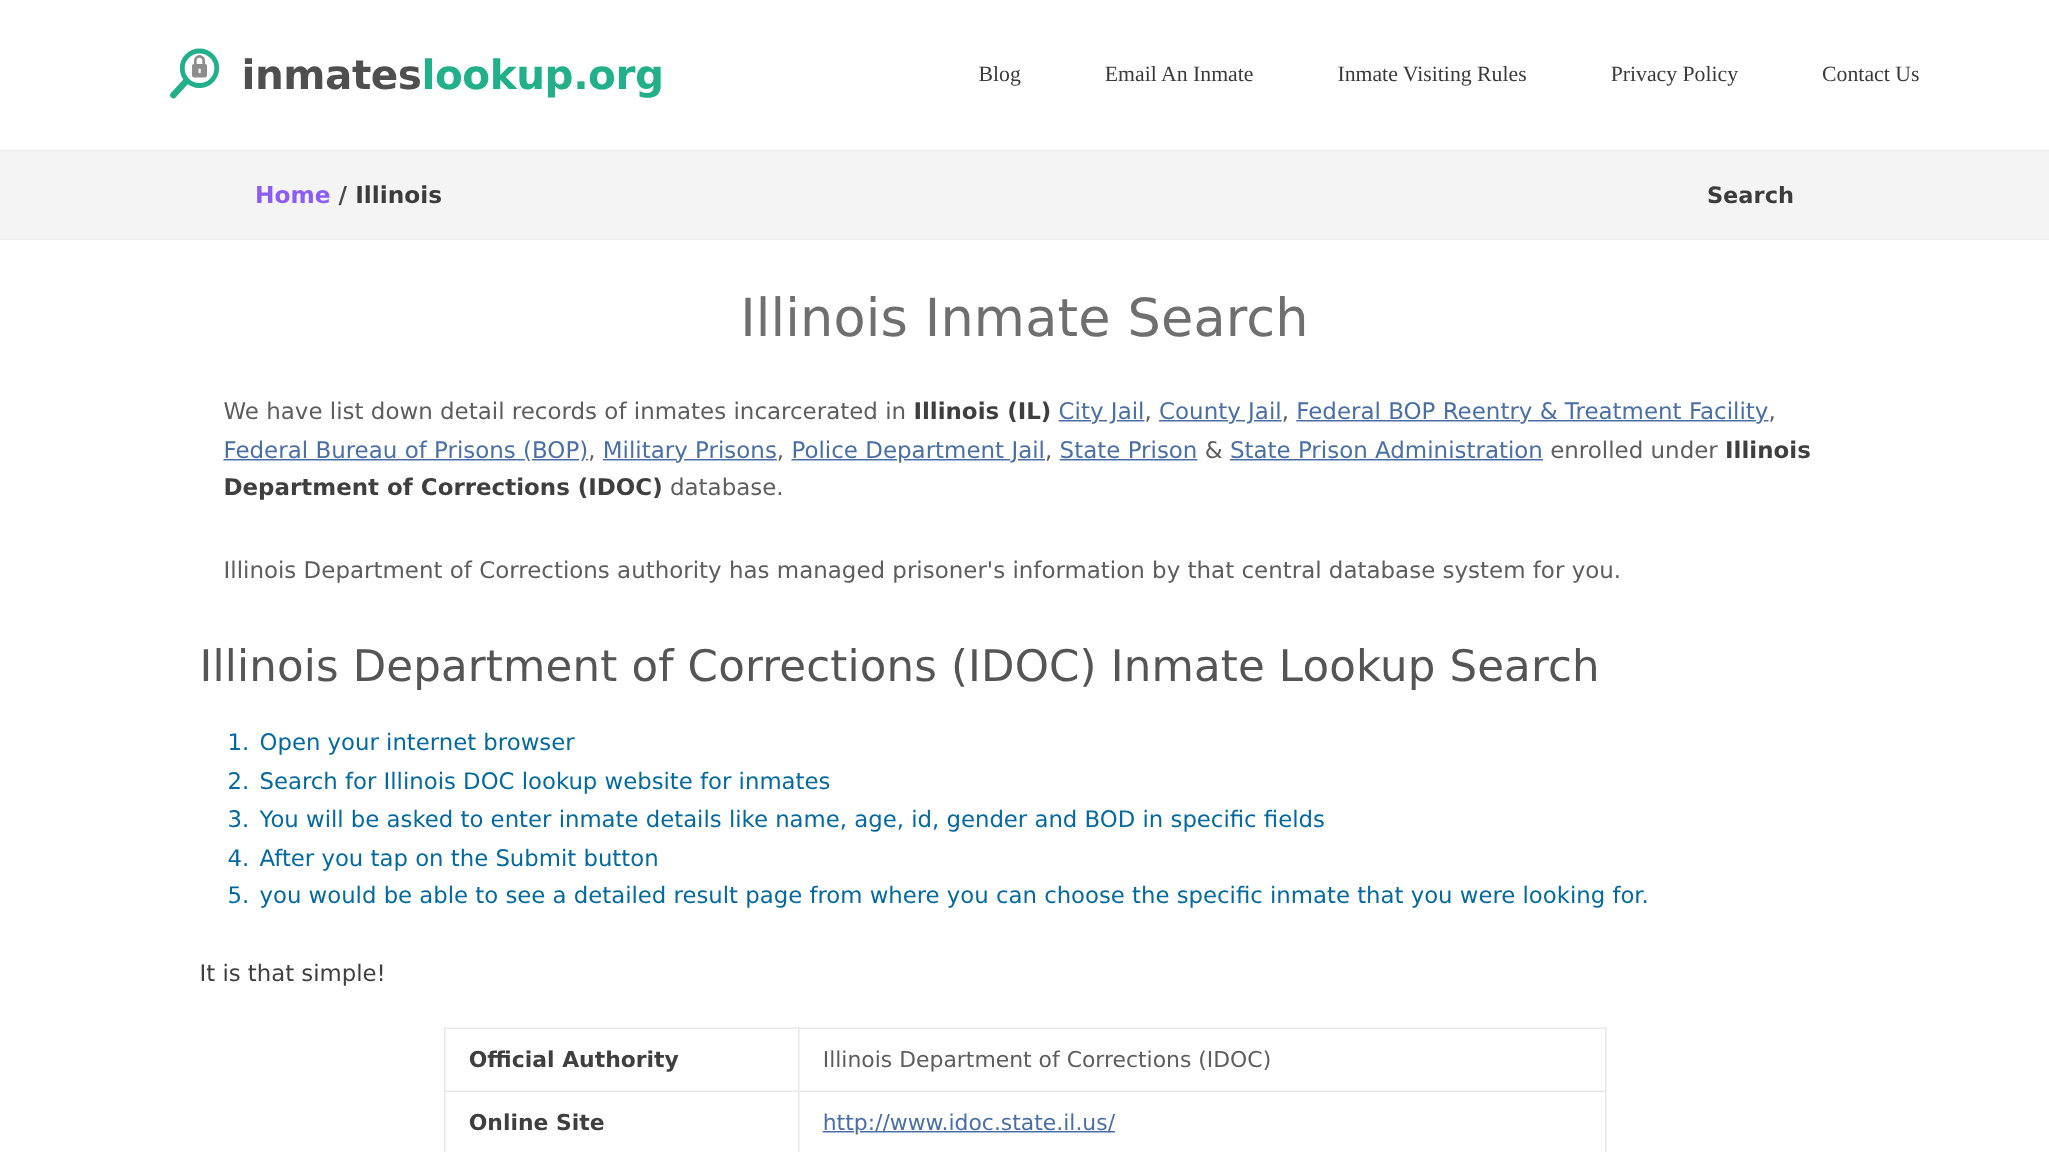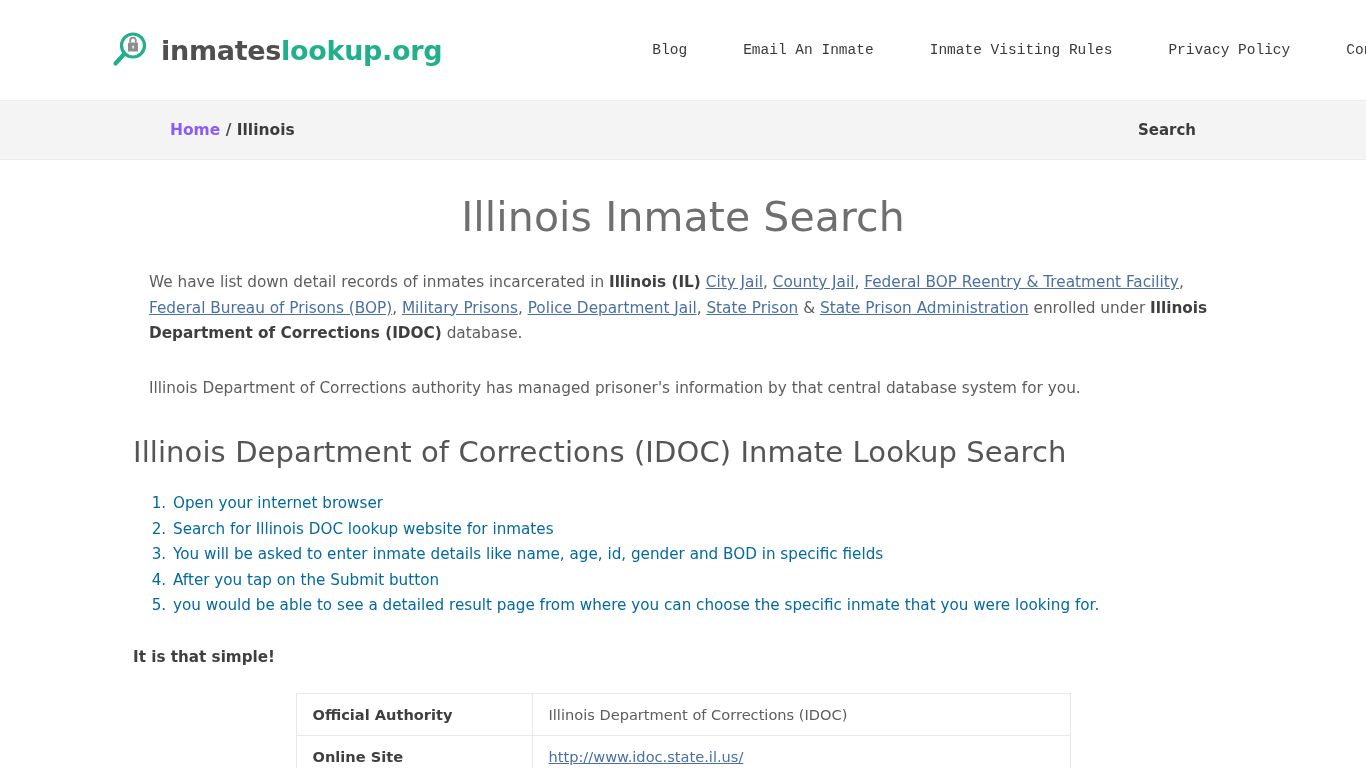--- a/index.html
+++ b/index.html
@@ -43,21 +43,21 @@
     align-items: center;
     gap: 0px;
     margin-left: 210px;
   }
   .nav-link {
     font-size: 14.5px;
     color: #3a3a3a;
     text-decoration: none;
     padding: 0 28px;
     white-space: nowrap;
-    font-family: Liberation Mono, monospace;
+    font-family: Liberation Serif, serif;
   }
   .nav-link:first-child { padding-left: 0; }
 
   
   .crumb-bar {
     height: 60px;
     background: #f4f4f4;
     border-top: 1px solid #ececec;
     border-bottom: 1px solid #ececec;
     display: flex;
@@ -99,21 +99,21 @@
     outline: none;
   }
   .search-input::placeholder { color: #5a5a5a; font-weight: 700; opacity: 1; }
 
   
   .content {
     padding: 0 133px;
   }
   .page-title {
     text-align: center;
-    font-size: 41px;
+    font-size: 35px;
     font-weight: 400;
     color: #6f6f6f;
     margin: 33px 0 0 0;
     letter-spacing: 0.1px;
   }
 
   .para {
     font-size: 15.3px;
     line-height: 25.5px;
     color: #5d5d5d;
@@ -138,21 +138,21 @@
     margin: 22px 0 0 0;
     padding-left: 38px;
     color: #0369a1;
     font-size: 15.2px;
     line-height: 25.6px;
   }
   .steps li { padding-left: 2px; }
 
   .simple-note {
     font-size: 15.2px;
-    font-weight: 700;
+    font-weight: 400;
     color: #3f3f3f;
     margin: 29px 0 0 0;
   }
 
   .info-table {
     border-collapse: collapse;
     width: 775px;
     margin: 27px auto 0 auto;
     table-layout: fixed;
   }

